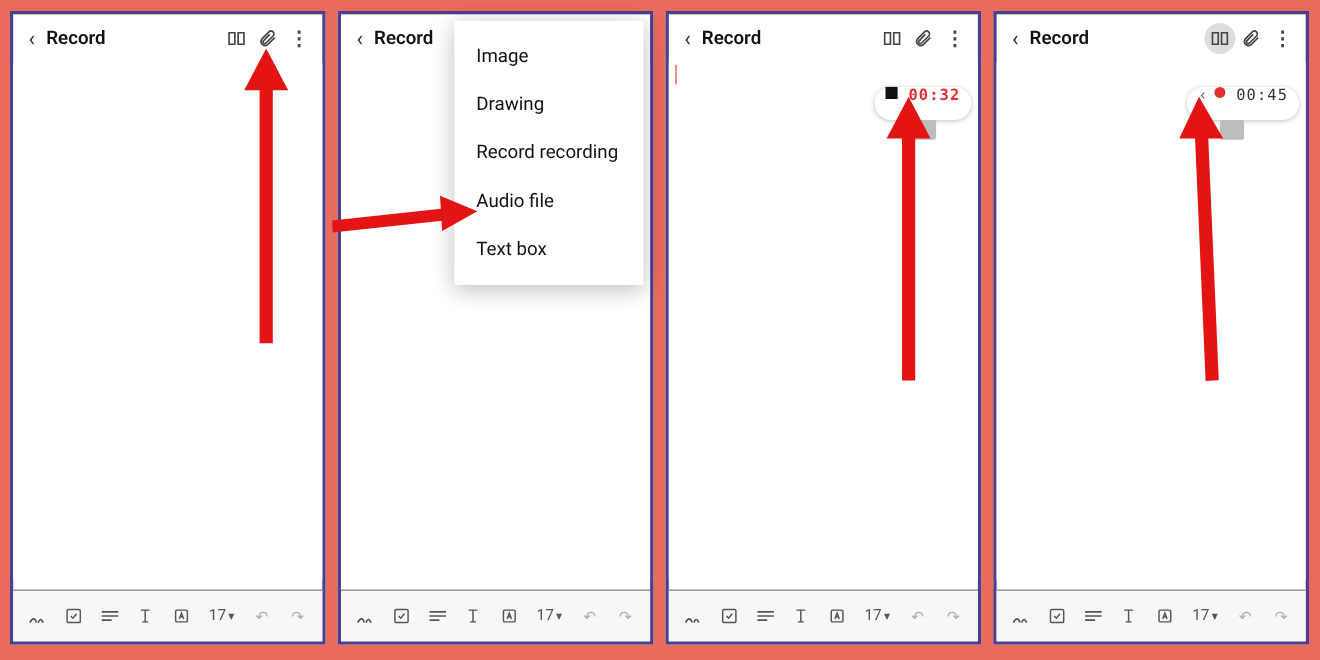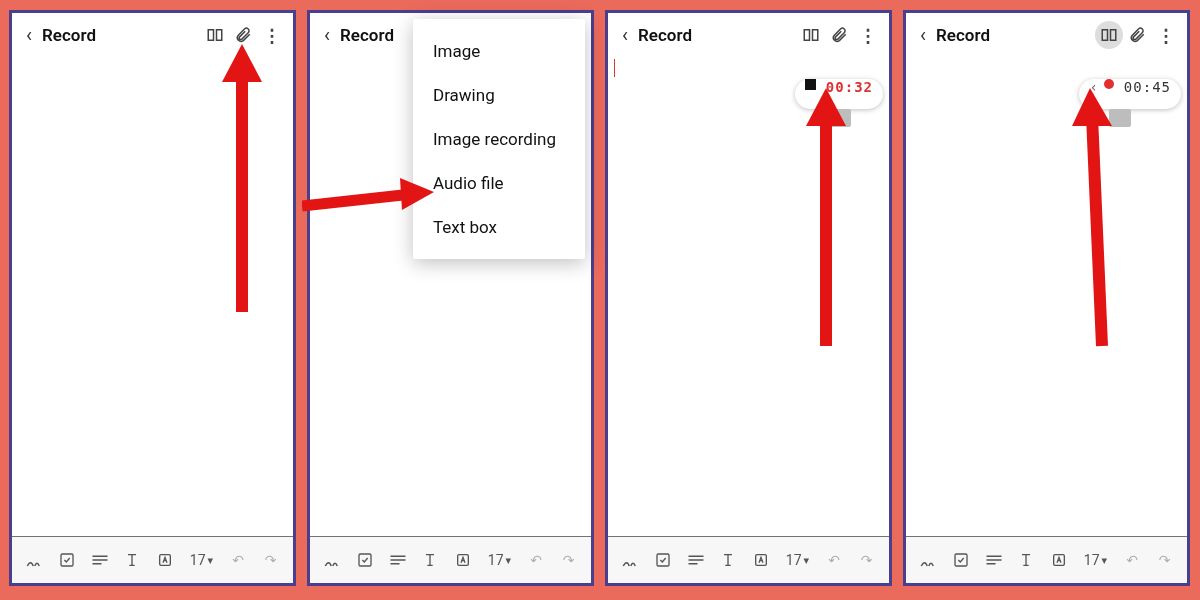--- a/index.html
+++ b/index.html
@@ -98,21 +98,21 @@
   <div class="phone p2">
     <div class="header">
       <span class="back">‹</span>
       <span class="title">Record</span>
       <span class="sp"></span>
     </div>
     <div class="canvas"></div>
     <div class="menu">
       <div class="mi">Image</div>
       <div class="mi">Drawing</div>
-      <div class="mi">Image recording</div>
+      <div class="mi">Record recording</div>
       <div class="mi">Audio file</div>
       <div class="mi">Text box</div>
     </div>
     <div class="toolbar">
       <span class="tb">
           <svg width="18" height="18" viewBox="0 0 24 24" fill="none" stroke="#555" stroke-width="2">
             <path d="M3 20c3-6 6-6 8 0M13 20c2-5 4-5 6 0"></path>
           </svg>
         </span>
       <span class="tb">

